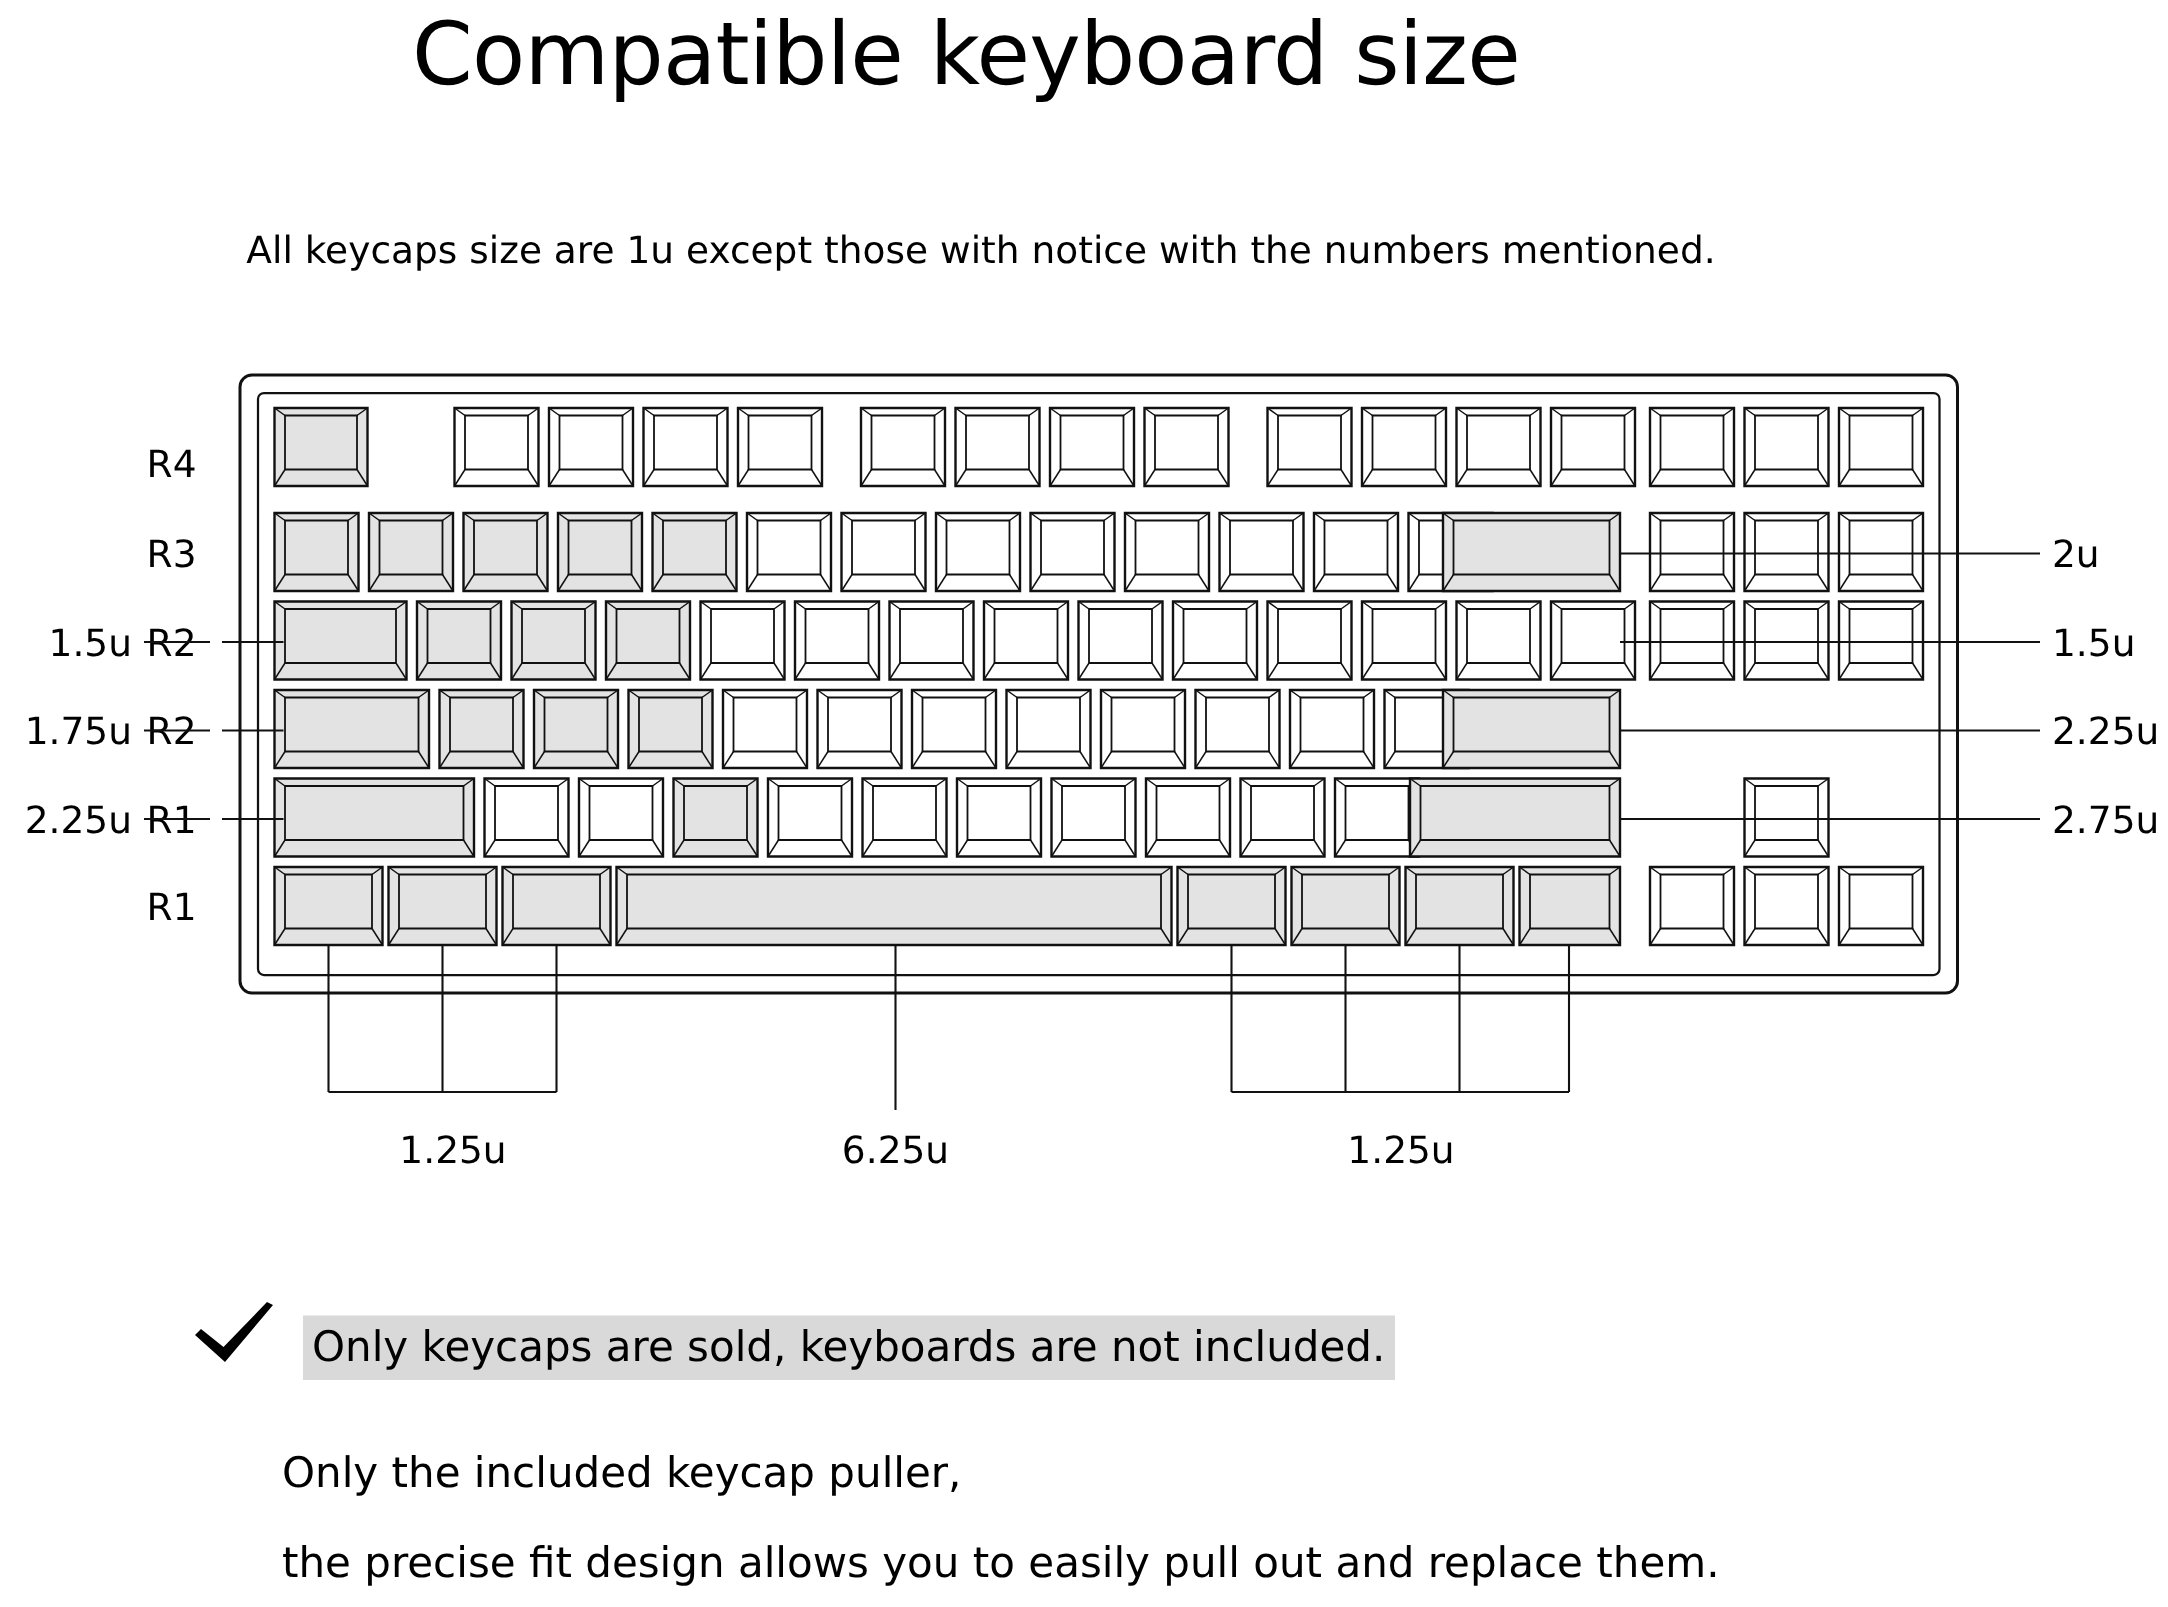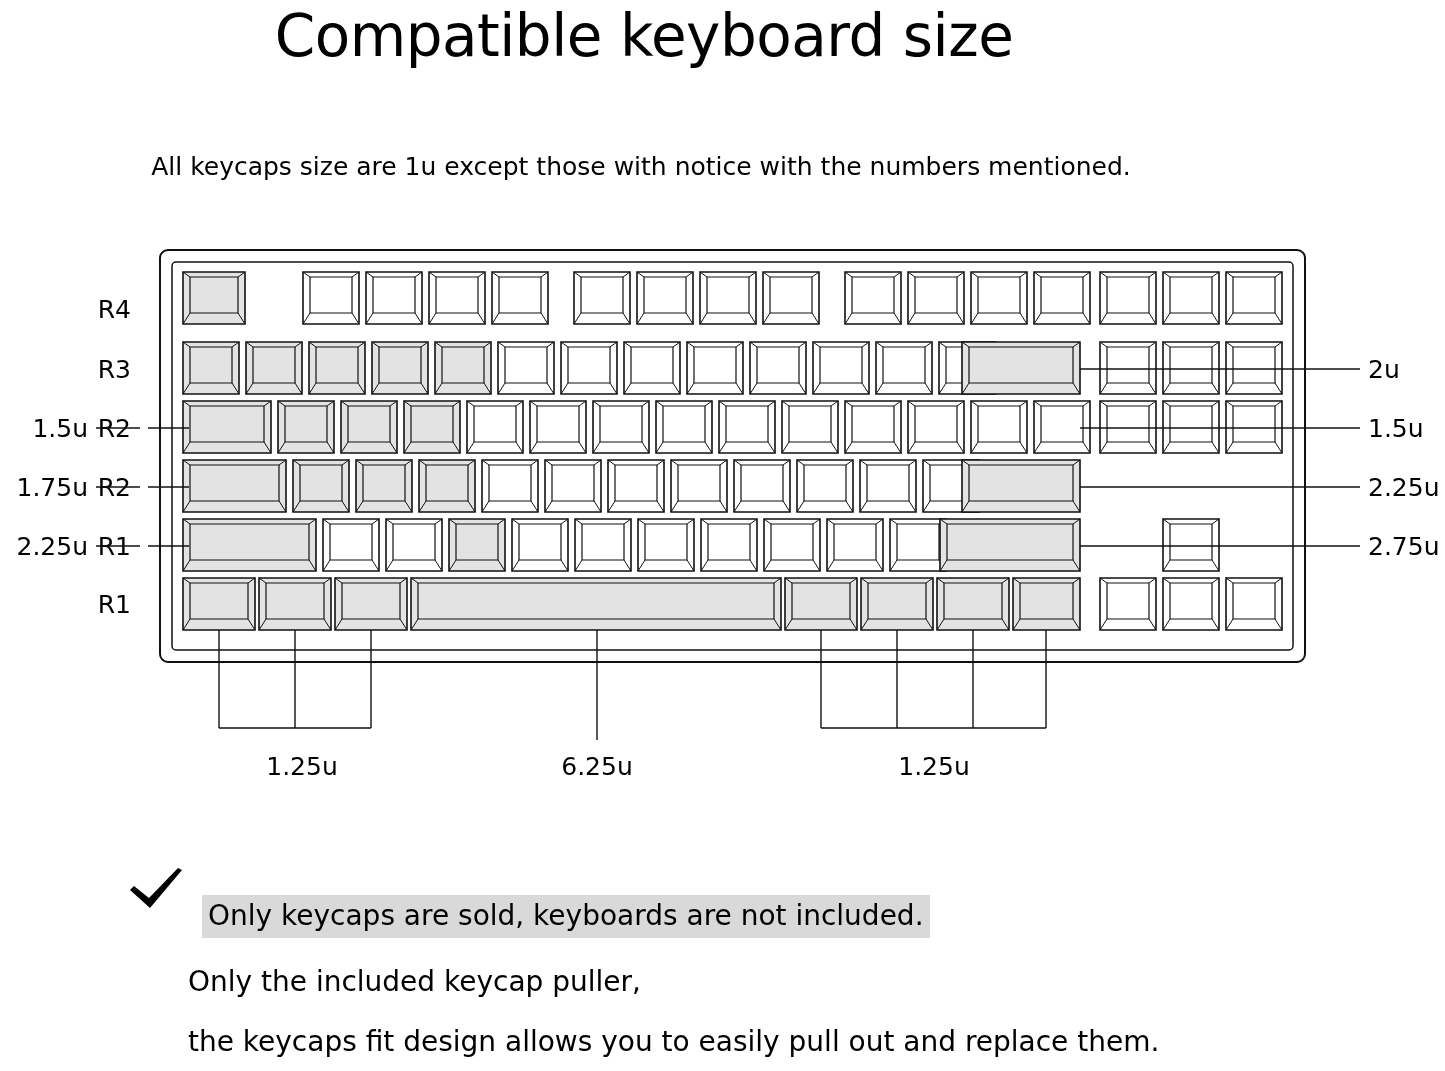--- a/index.html
+++ b/index.html
@@ -18,20 +18,21 @@
     font-size:58px;
     font-weight:400;
     letter-spacing:-0.5px;
   }
   .subtitle{
     position:absolute;
     top:152px;left:0;width:1282px;
     text-align:center;
     font-size:25px;
     font-weight:400;
+    padding-left:13px;
   }
   #kbwrap{
     position:absolute;
     left:0;top:230px;
     width:1239px;height:560px;
   }
   #kbwrap svg{display:block;}
   .footer{
     position:absolute;
     left:0;top:860px;width:1445px;
@@ -40,21 +41,21 @@
     position:absolute;
     left:128px;top:8px;
     width:60px;height:50px;
   }
   .fline{
     font-size:28px;
     margin-left:188px;
     line-height:1.0;
   }
   .f1{
-    position:absolute;top:42px;left:0;padding-left:14px;
+    position:absolute;top:24px;left:0;padding-left:14px;
   }
   .f1 span{
     background:#d9d9d9;
     padding:4px 6px 6px 6px;
   }
   .f2{position:absolute;top:108px;left:0;}
   .f3{position:absolute;top:168px;left:0;}
 </style>
 </head>
 <body>
@@ -800,14 +801,14 @@
       <text x="934" y="775" text-anchor="middle" font-size="25" font-family="&quot;DejaVu Sans&quot;, sans-serif" fill="#000">1.25u</text>
     </svg>
 </div>
 
 <div class="footer">
   <svg class="check" viewBox="0 0 60 50">
     <path d="M2 22 L22 40 L54 2 L50 0 L21 30 L6 18 Z" fill="#000"></path>
   </svg>
   <div class="fline f1"><span>Only keycaps are sold, keyboards are not included.</span></div>
   <div class="fline f2">Only the included keycap puller,</div>
-  <div class="fline f3">the keycaps fit design allows you to easily pull out and replace them.</div>
+  <div class="fline f3">the precise fit design allows you to easily pull out and replace them.</div>
 </div>
 
 </body></html>

